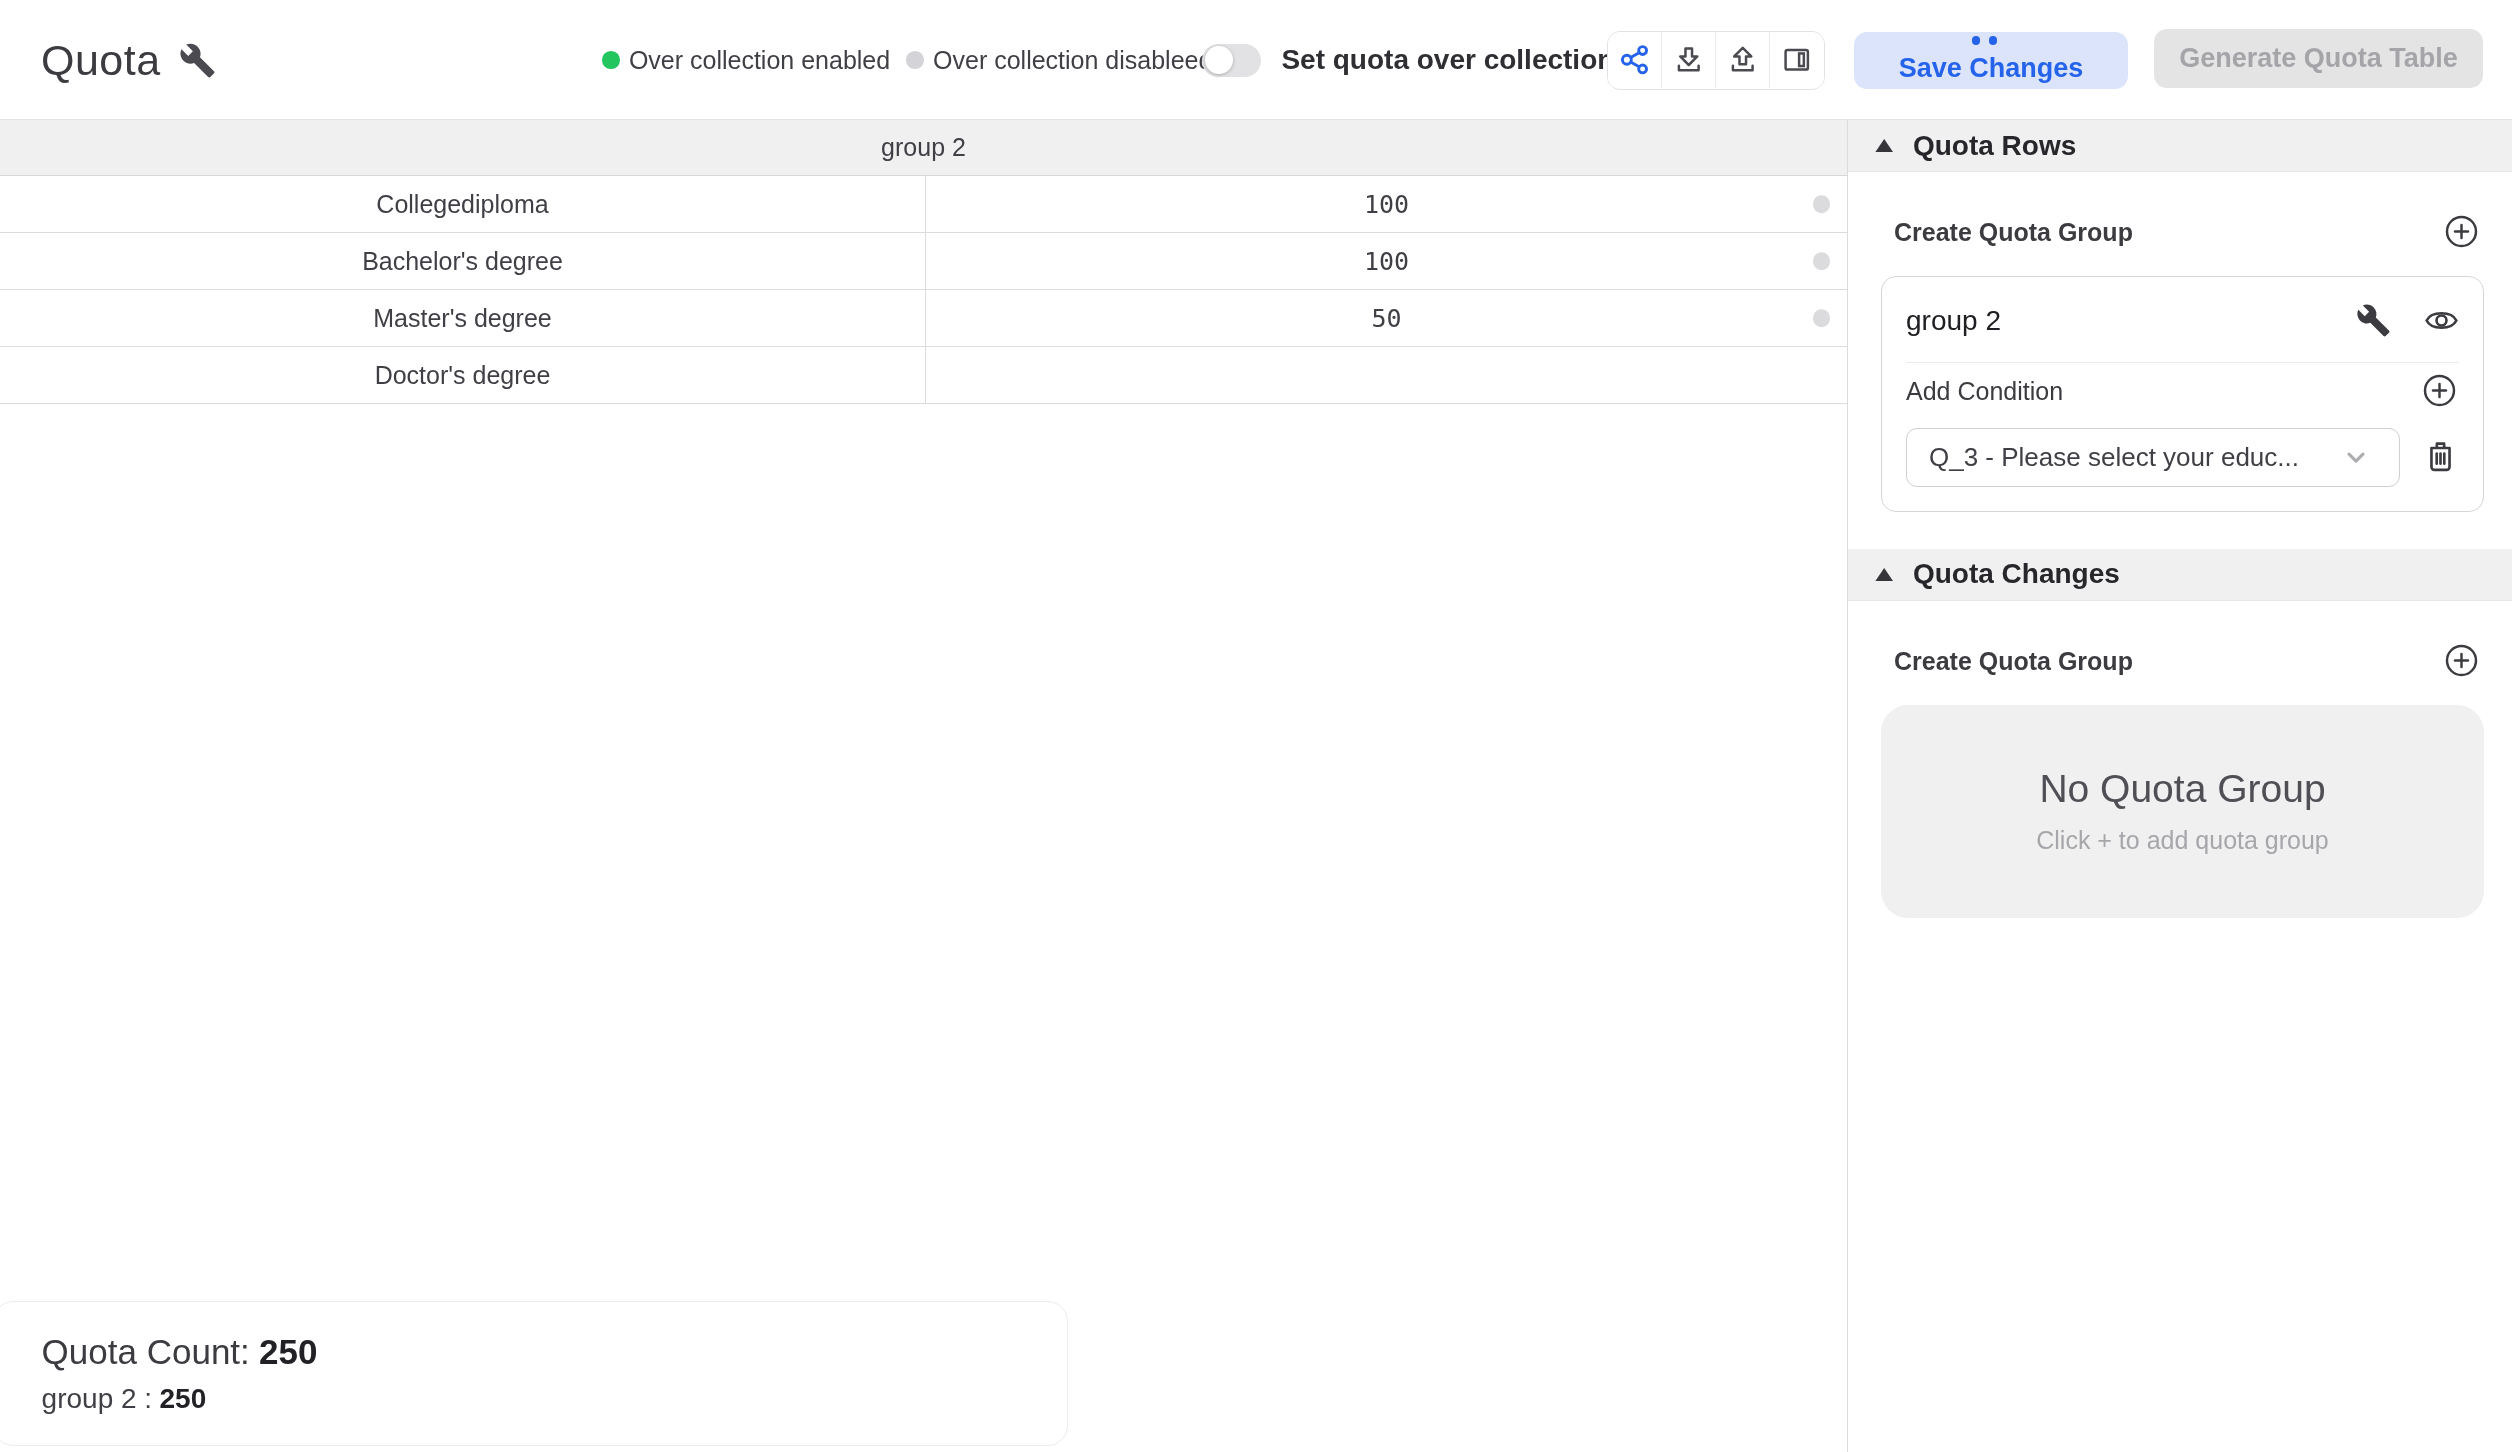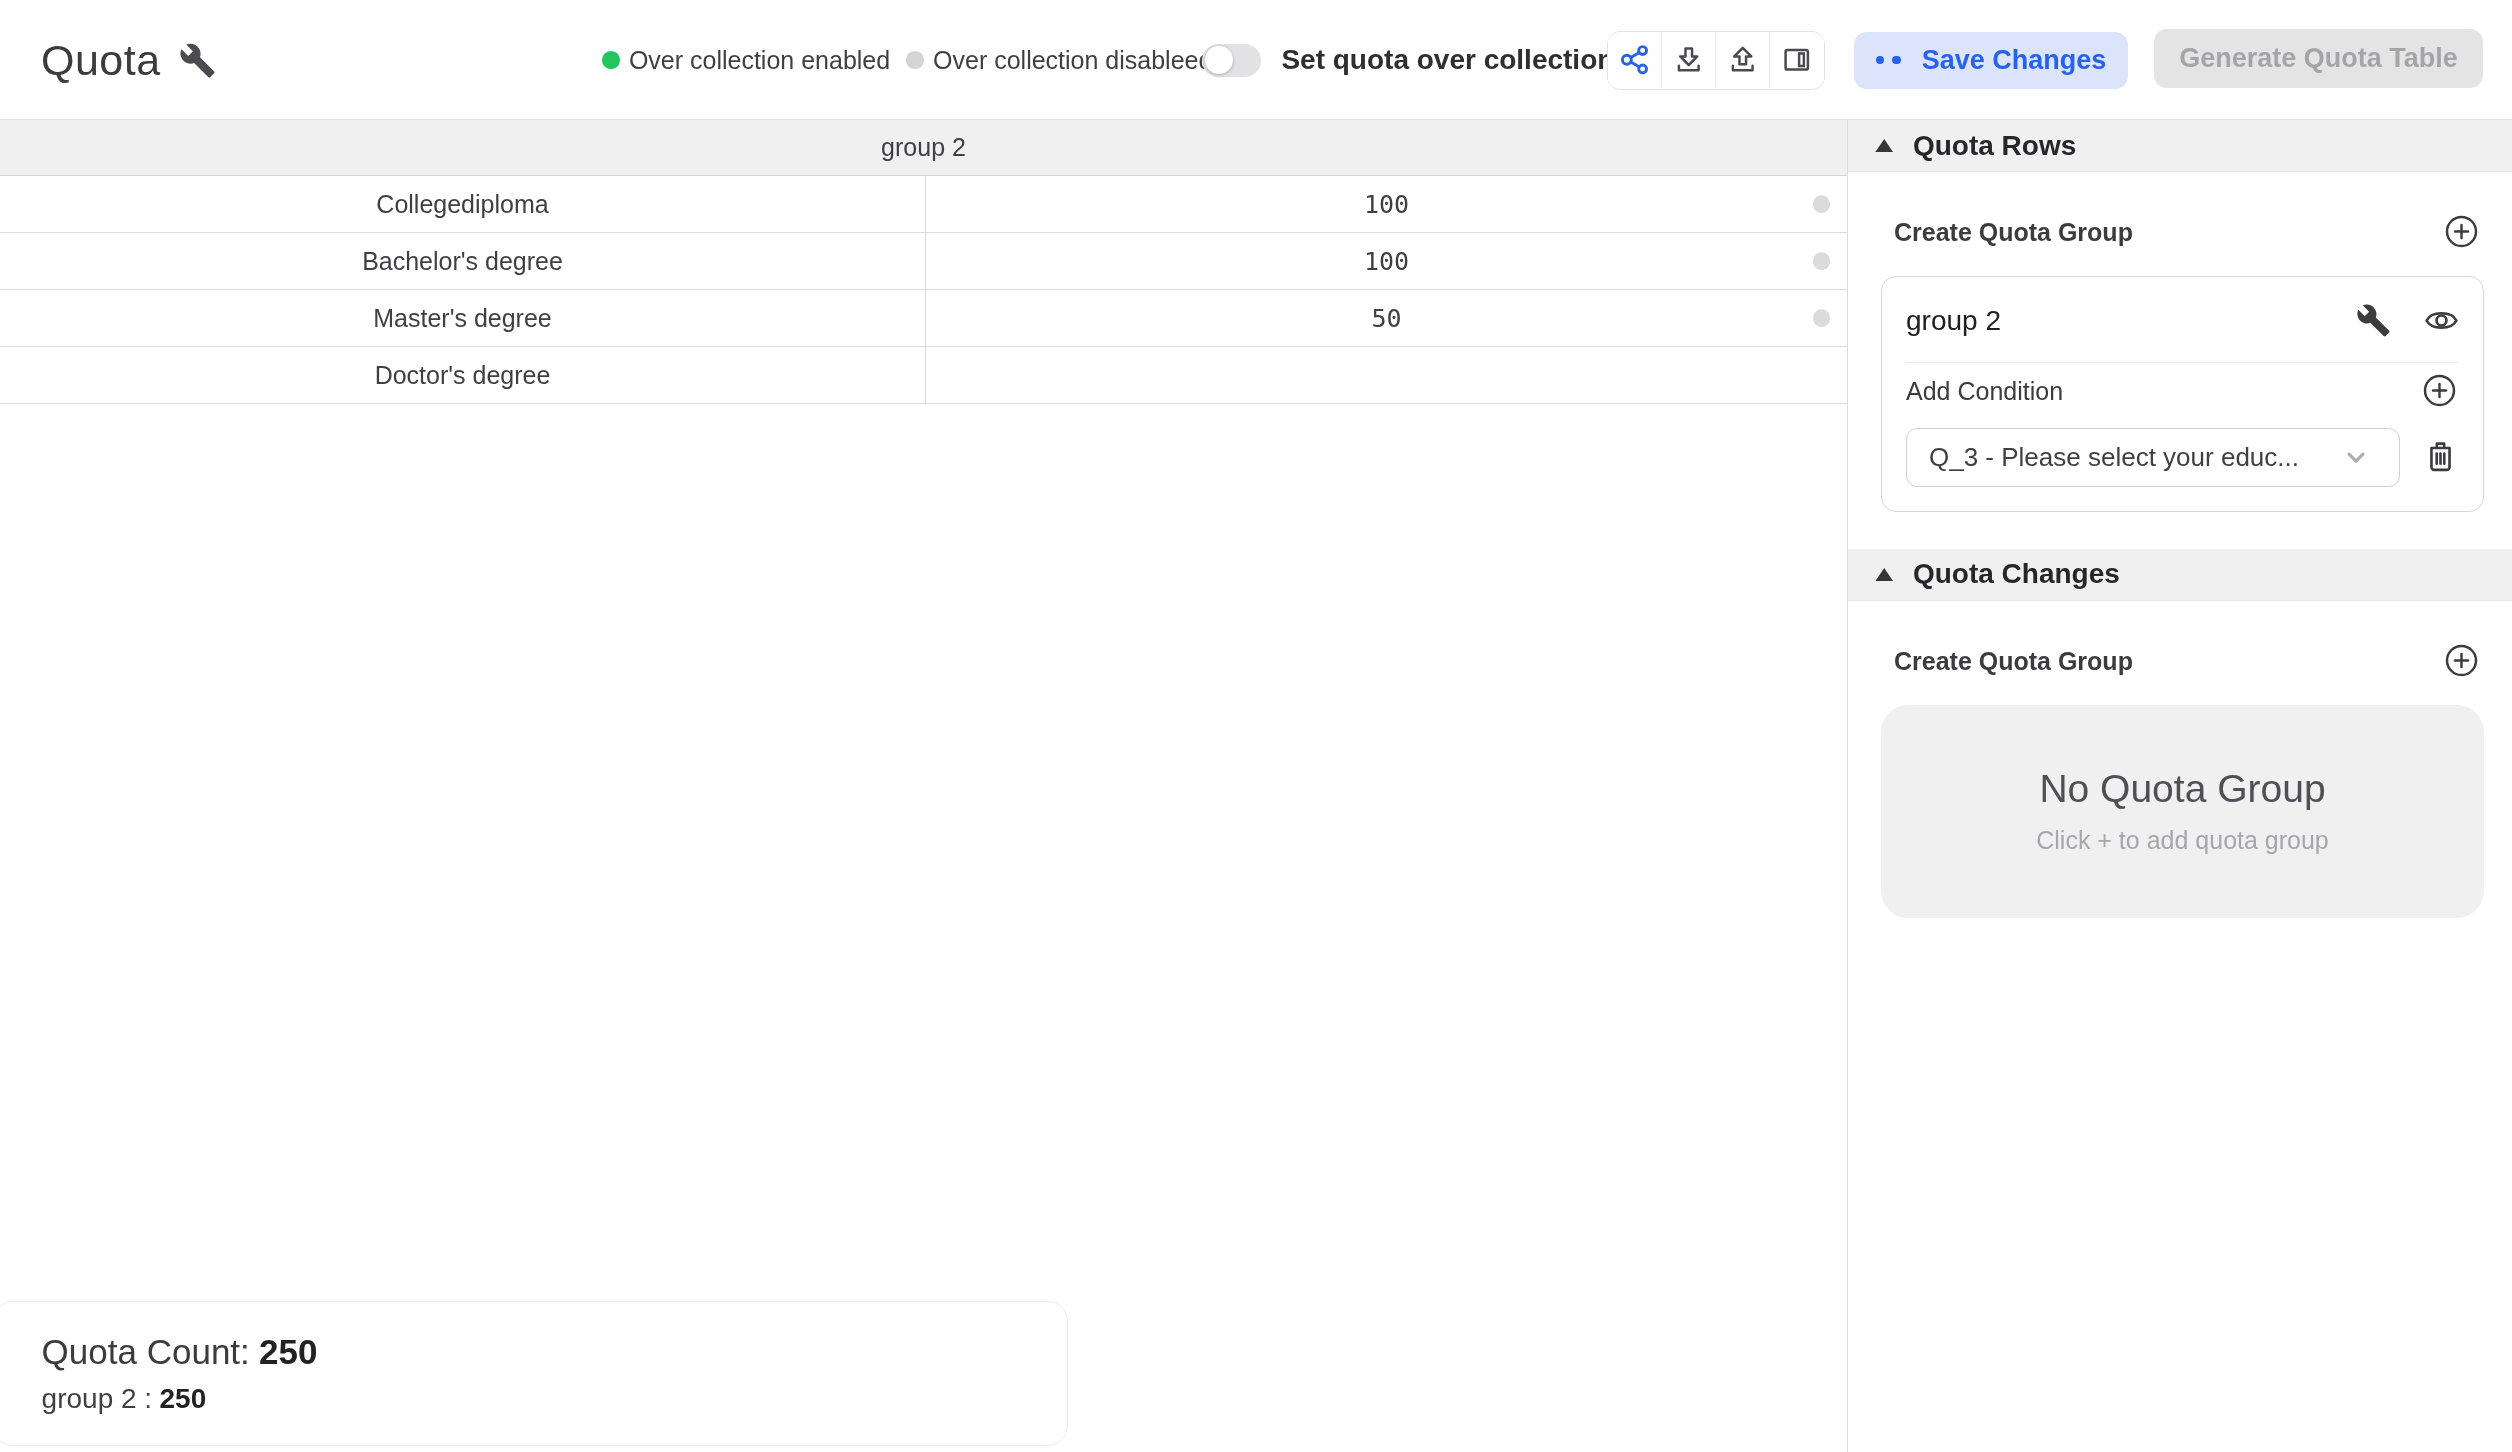--- a/index.html
+++ b/index.html
@@ -34,21 +34,21 @@
   .ldot.gray{background:#d4d4d8;}
   .toggle-group{position:absolute;left:1202px;top:0;height:120px;display:flex;align-items:center;gap:20.4px;}
   .switch{width:59px;height:33px;border-radius:16.7px;background:#e2e2e5;position:relative;display:inline-block;cursor:pointer;}
   .switch .knob{position:absolute;left:2.8px;top:2.8px;width:28px;height:28px;border-radius:50%;background:#fff;box-shadow:0 0.9px 3.7px rgba(0,0,0,.25);}
   .toggle-label{font-size:28px;font-weight:600;color:#2e2e33;}
   .icon-group{position:absolute;left:1607px;top:31px;height:59px;display:flex;border:1.9px solid #e2e2e4;border-radius:13px;background:#fff;overflow:hidden;}
   .icon-btn{width:54px;height:56px;display:flex;align-items:center;justify-content:center;background:#fff;border:none;border-right:1.9px solid #e9e9eb;cursor:pointer;color:#4a4a50;}
   .icon-btn:last-child{border-right:none;}
   .icon-btn svg{width:31.5px;height:31.5px;}
   .icon-btn.accent{color:var(--accent);}
-  .btn{border:none;border-radius:13px;font-family:inherit;font-size:27px;font-weight:600;cursor:pointer;display:flex;align-items:center;justify-content:center;}
+  .btn{border:none;border-radius:13px;font-family:inherit;font-size:27px;font-weight:600;cursor:pointer;display:flex;align-items:center;justify-content:center;flex-direction:column;}
   .save-btn{position:absolute;left:1854px;top:31.5px;width:274px;height:57px;background:var(--save-bg);color:var(--accent);gap:8.3px;}
   .save-dots{display:flex;gap:8.3px;margin-right:13px;}
   .save-dots span{width:8.3px;height:8.3px;border-radius:50%;background:var(--accent);display:inline-block;}
   .generate-btn{position:absolute;left:2154px;top:29px;width:329px;height:59px;background:#e4e4e5;color:#a5a5a9;cursor:default;}
 
   
   .main{flex:1;display:flex;min-height:0;}
   .content{flex:0 0 1847px;position:relative;background:#fff;}
   .thead{height:56px;background:var(--gray-bg);border-bottom:1.9px solid var(--border);display:flex;align-items:center;justify-content:center;font-size:25px;color:#3f3f46;}
   .trow{height:57px;display:flex;border-bottom:1.9px solid #dcdcdc;background:#fff;position:relative;}

